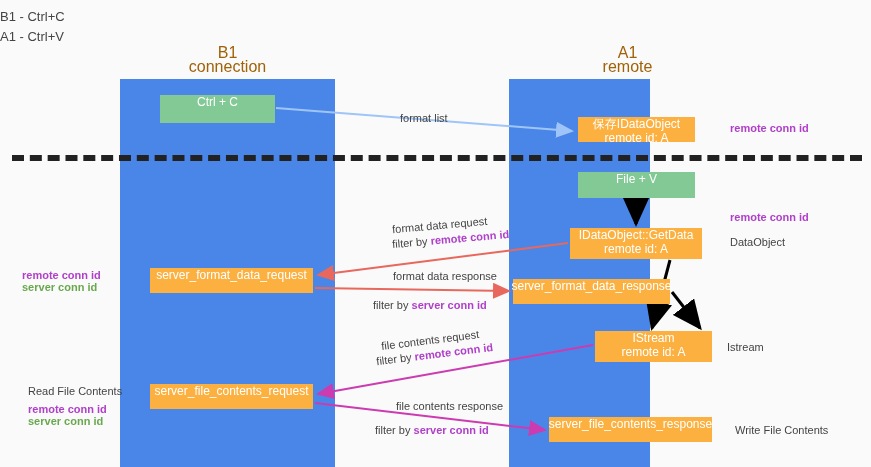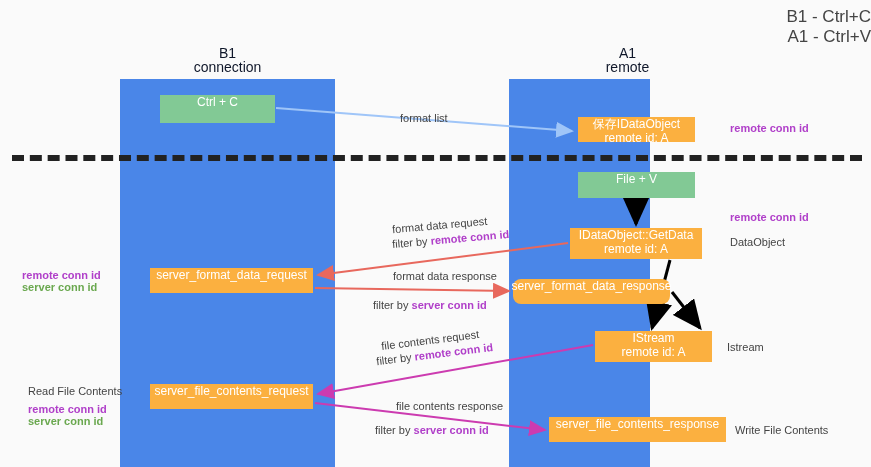--- a/index.html
+++ b/index.html
@@ -13,49 +13,49 @@
   #stage{position:relative;width:871px;height:467px;}
 
   
   .lane{position:absolute;background:#4a86e8;}
   #lane-b1{left:120px;top:79px;width:215px;height:388px;}
   #lane-a1{left:509px;top:79px;width:141px;height:388px;}
 
   
   .lane-caption{
     position:absolute;text-align:center;
-    font-size:14px;line-height:14px;color:#0f172a;
+    font-size:16px;line-height:14px;color:#a16207;
   }
   #cap-b1{left:140px;top:46px;width:175px;}
   #cap-a1{left:540px;top:46px;width:175px;text-align:center;}
 
   
   #title{
     position:absolute;left:0;top:7px;width:871px;
-    text-align:right;font-size:17px;line-height:20px;color:#444;
+    text-align:left;font-size:13px;line-height:20px;color:#444;
   }
 
   
   .box{
     position:absolute;box-sizing:border-box;
     display:flex;flex-direction:column;align-items:center;
     text-align:center;color:#ffffff;font-size:12px;line-height:14px;
   }
   .box.green{background:#82c995;}
   .box.orange{background:#fbb040;}
 
   #box-ctrlc{left:160px;top:95px;width:115px;height:28px;}
   #box-idataobject{left:578px;top:117px;width:117px;height:25px;}
   #box-ctrlv{left:578px;top:172px;width:117px;height:26px;}
   #box-getdata{left:570px;top:228px;width:132px;height:31px;}
   #box-fmtreq{left:150px;top:268px;width:163px;height:25px;}
-  #box-fmtresp{left:513px;top:279px;width:157px;height:25px;border-radius:8px;}
+  #box-fmtresp{left:513px;top:279px;width:157px;height:25px;}
   #box-istream{left:595px;top:331px;width:117px;height:31px;}
   #box-filereq{left:150px;top:384px;width:163px;height:25px;}
-  #box-fileresp{left:549px;top:417px;width:177px;height:25px;}
+  #box-fileresp{left:549px;top:417px;width:163px;height:25px;}
 
   
   #separator{
     position:absolute;left:12px;top:155px;width:850px;height:0;
     border-top:6px dashed #222;
   }
 
   
   #wires{position:absolute;left:0;top:0;width:871px;height:467px;}
 

